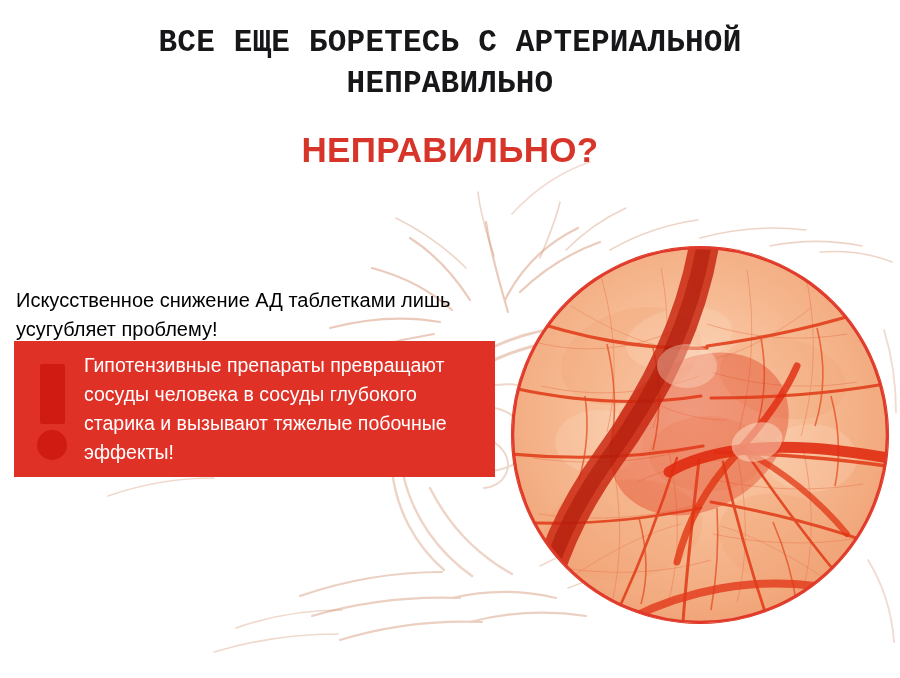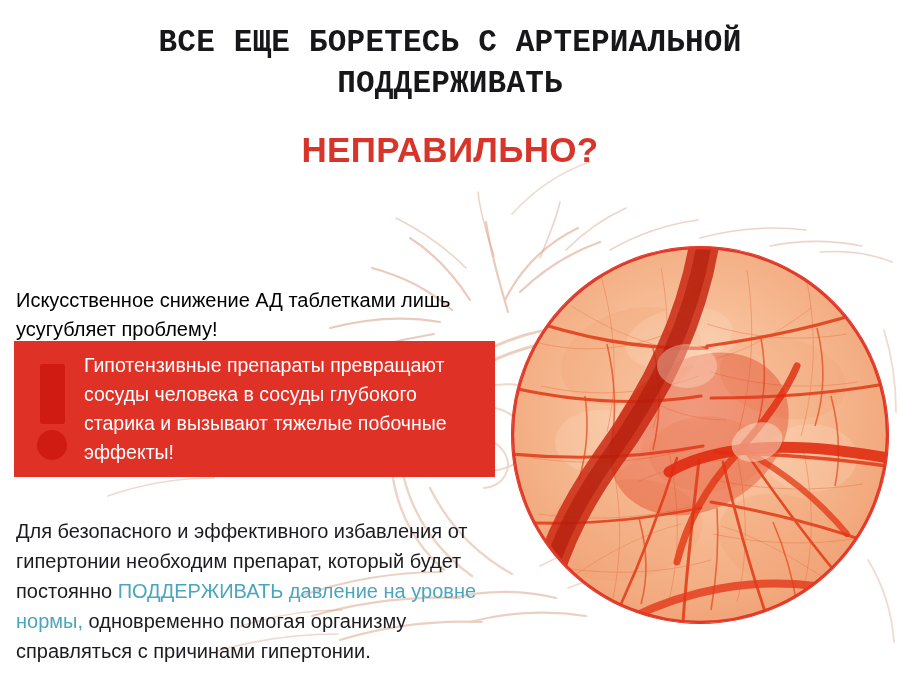--- a/index.html
+++ b/index.html
@@ -335,33 +335,32 @@
         <ellipse cx="246" cy="196" rx="26" ry="19" fill="#fad9c0" opacity="0.55" transform="rotate(-18 246 196)"></ellipse>
         <ellipse cx="176" cy="120" rx="30" ry="22" fill="#fbdec7" opacity="0.4"></ellipse>
       </g>
 
       <circle cx="189" cy="189" r="187" fill="none" stroke="#e0392b" stroke-width="2.4"></circle>
     </svg>
   </div>
 
   <div class="headline">
     <span class="hl-line">ВСЕ ЕЩЕ БОРЕТЕСЬ С АРТЕРИАЛЬНОЙ</span>
-    <span class="hl-line">ПОДДЕРЖИВАТЬ</span>
+    <span class="hl-line">НЕПРАВИЛЬНО</span>
     <span class="hl-accent">НЕПРАВИЛЬНО?</span>
   </div>
 
   <div class="left-col">
 
     <p class="intro-text">Искусственное снижение АД таблетками лишь усугубляет проблему!</p>
 
     <div class="callout">
       <div class="callout-mark">
         <span class="bang-stem"></span>
         <span class="bang-dot"></span>
       </div>
       <p class="callout-text">Гипотензивные препараты превращают сосуды человека в сосуды глубокого старика и вызывают тяжелые побочные эффекты!</p>
     </div>
 
-    <p class="body-text"><span>Для безопасного и эффективного избавления от гипертонии необходим препарат, который будет постоянно </span><span class="hl-teal">ПОДДЕРЖИВАТЬ давление на уровне нормы,</span><span> одновременно помогая организму справляться с причинами гипертонии.</span></p>
 
   </div>
 
 </div>
 
 </body></html>

